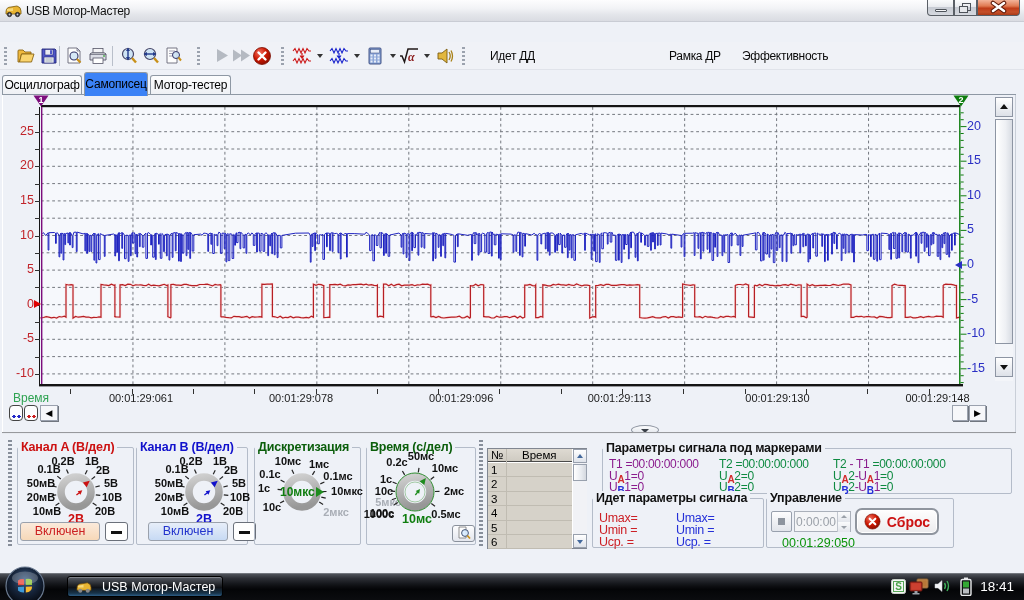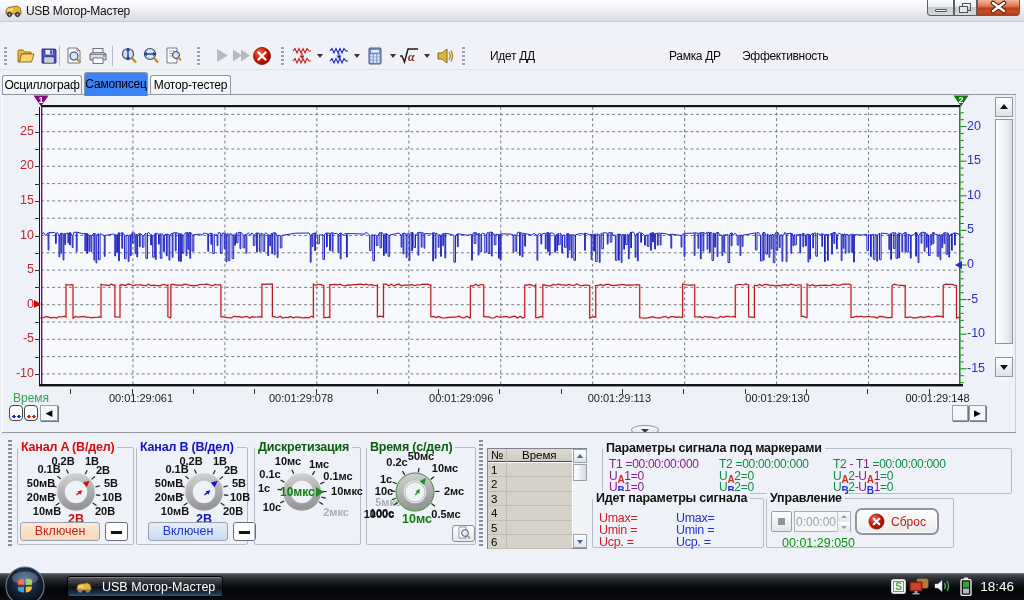--- a/index.html
+++ b/index.html
@@ -108,21 +108,21 @@
 
 #stopbtn { position:absolute; width:21px; height:21px; border:1px solid #98a0ad; border-radius:2px; background:linear-gradient(180deg,#fdfdfe,#e2e5eb); }
 #stopbtn:after { content:""; position:absolute; left:6px; top:6px; width:7px; height:7px; background:#8d949e; }
 #spinner { position:absolute; width:57px; height:21px; border:1px solid #aab0ba; background:#f4f5f7; }
 #spin-val { position:absolute; left:0; top:3px; width:42px; text-align:center; color:#9aa0a8; font-size:12px; }
 .spin-btn { position:absolute; right:0; width:13px; height:10px; background:linear-gradient(180deg,#fafbfc,#e3e6ec); border-left:1px solid #c2c7cf; }
 .spin-up { margin:3px auto 0; width:0;height:0;border-left:3px solid transparent;border-right:3px solid transparent;border-bottom:3.5px solid #9aa0a8; }
 .spin-dn { margin:3.5px auto 0; width:0;height:0;border-left:3px solid transparent;border-right:3px solid transparent;border-top:3.5px solid #9aa0a8; }
 #resetbtn { position:absolute; border:2px solid #8f959e; border-radius:7px; background:linear-gradient(180deg,#fefefe,#ececee);
   box-shadow:inset 0 0 0 1px #fff; display:flex; align-items:center; justify-content:center; gap:6px; }
-#resetbtn .rtext { color:#cc1212; font-weight:normal; font-size:12px; }
+#resetbtn .rtext { color:#cc1212; font-weight:bold; font-size:14px; }
 #rec-time { position:absolute; color:#0a930a; font-size:12.5px; }
 
 
 #statusbar { left:0; top:556px; width:1024px; height:17px; background:#fbfbfc; border-top:1px solid #a8adb6; font-size:11.5px; }
 #status-text { position:absolute; left:3px; top:2px; color:#111; }
 
 
 #taskbar { left:0; top:573px; width:1024px; height:27px;
   background:linear-gradient(180deg,#8a8f96 0%,#4b4f56 5%,#2c2f35 20%,#15171b 40%, #0c0d10 50%,#040507 60%,#0b0c0f 100%); }
 #taskbtn { position:absolute; left:67px; top:3px; width:156px; height:21px; border:1px solid #000; border-radius:3px;
@@ -757,17 +757,17 @@
         <path d="M1 6 L4 6 L8 2.5 L8 13.5 L4 10 L1 10 Z" fill="#f2f4f6" stroke="#c8ccd2" stroke-width="0.5"></path>
         <path d="M10.5 5 Q12.5 8 10.5 11" fill="none" stroke="#3fae5a" stroke-width="1.4"></path>
         <path d="M13 3 Q16 8 13 13" fill="none" stroke="#3fae5a" stroke-width="1.4"></path>
       </svg>
       <svg class="abs" style="right:52px;top:4px" width="12" height="19" viewBox="0 0 12 19">
         <rect x="4" y="0.5" width="4" height="2" fill="#e8eaec"></rect>
         <rect x="1" y="2.5" width="10" height="16" rx="1.5" fill="#0c0e10" stroke="#e8eaec" stroke-width="1.4"></rect>
         <rect x="3" y="4.5" width="6" height="6" fill="#34a834"></rect>
         <rect x="3" y="11.5" width="6" height="5" fill="#b8bcc0"></rect>
       </svg>
-      <span id="clock">18:46</span>
+      <span id="clock">18:41</span>
     </div>
   </div>
 
 </div>
 
 </body></html>

